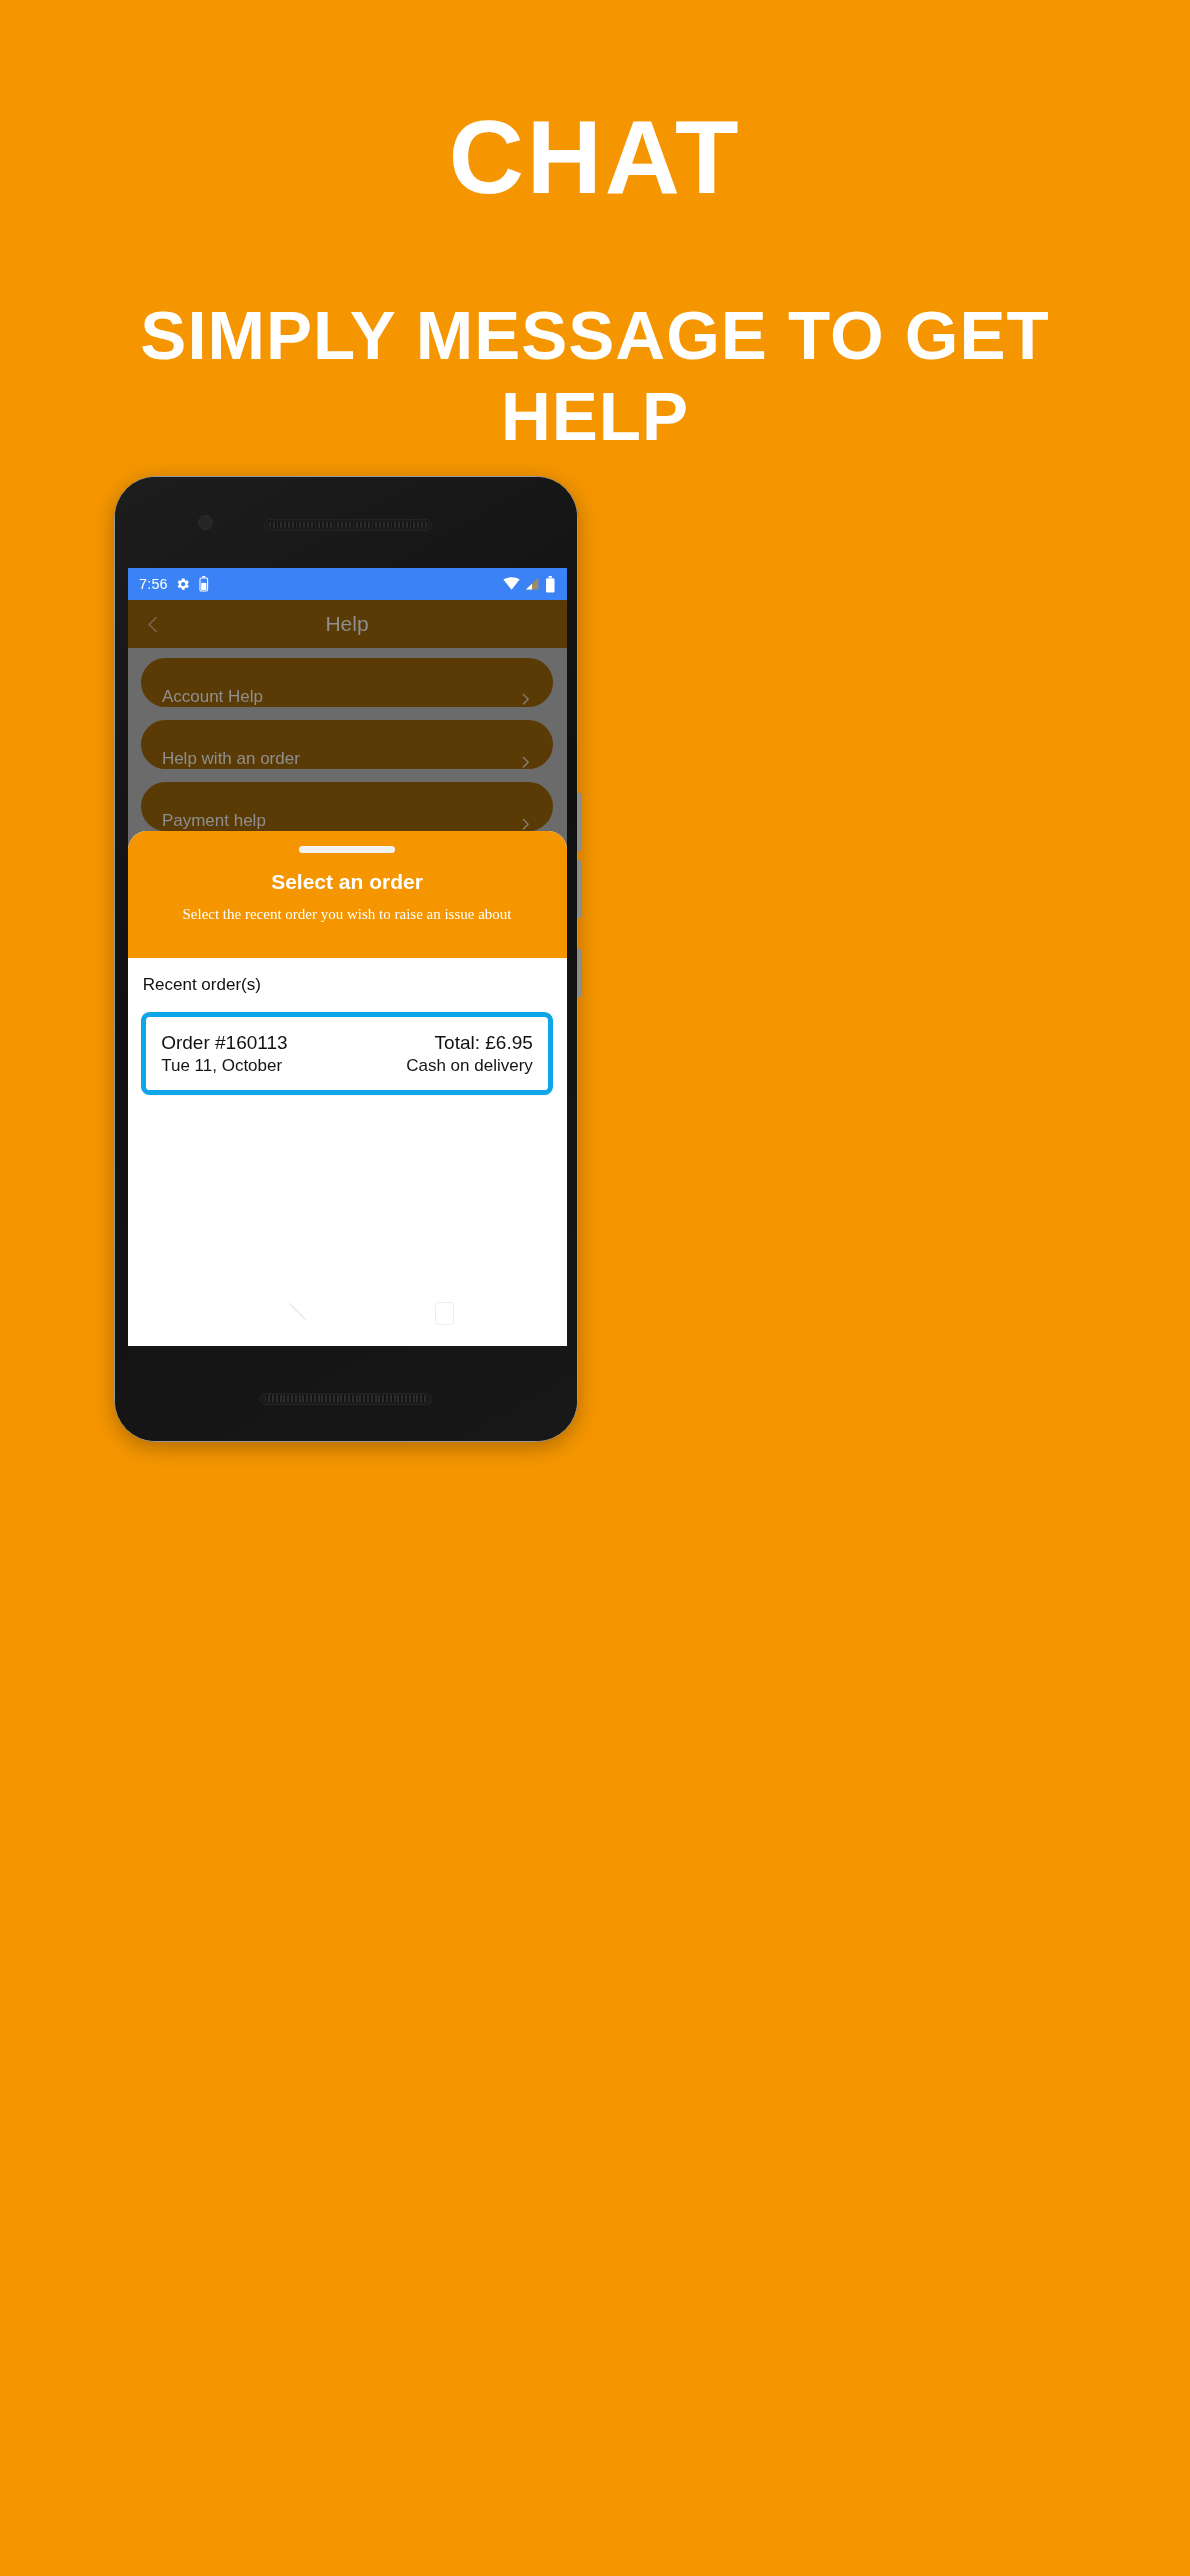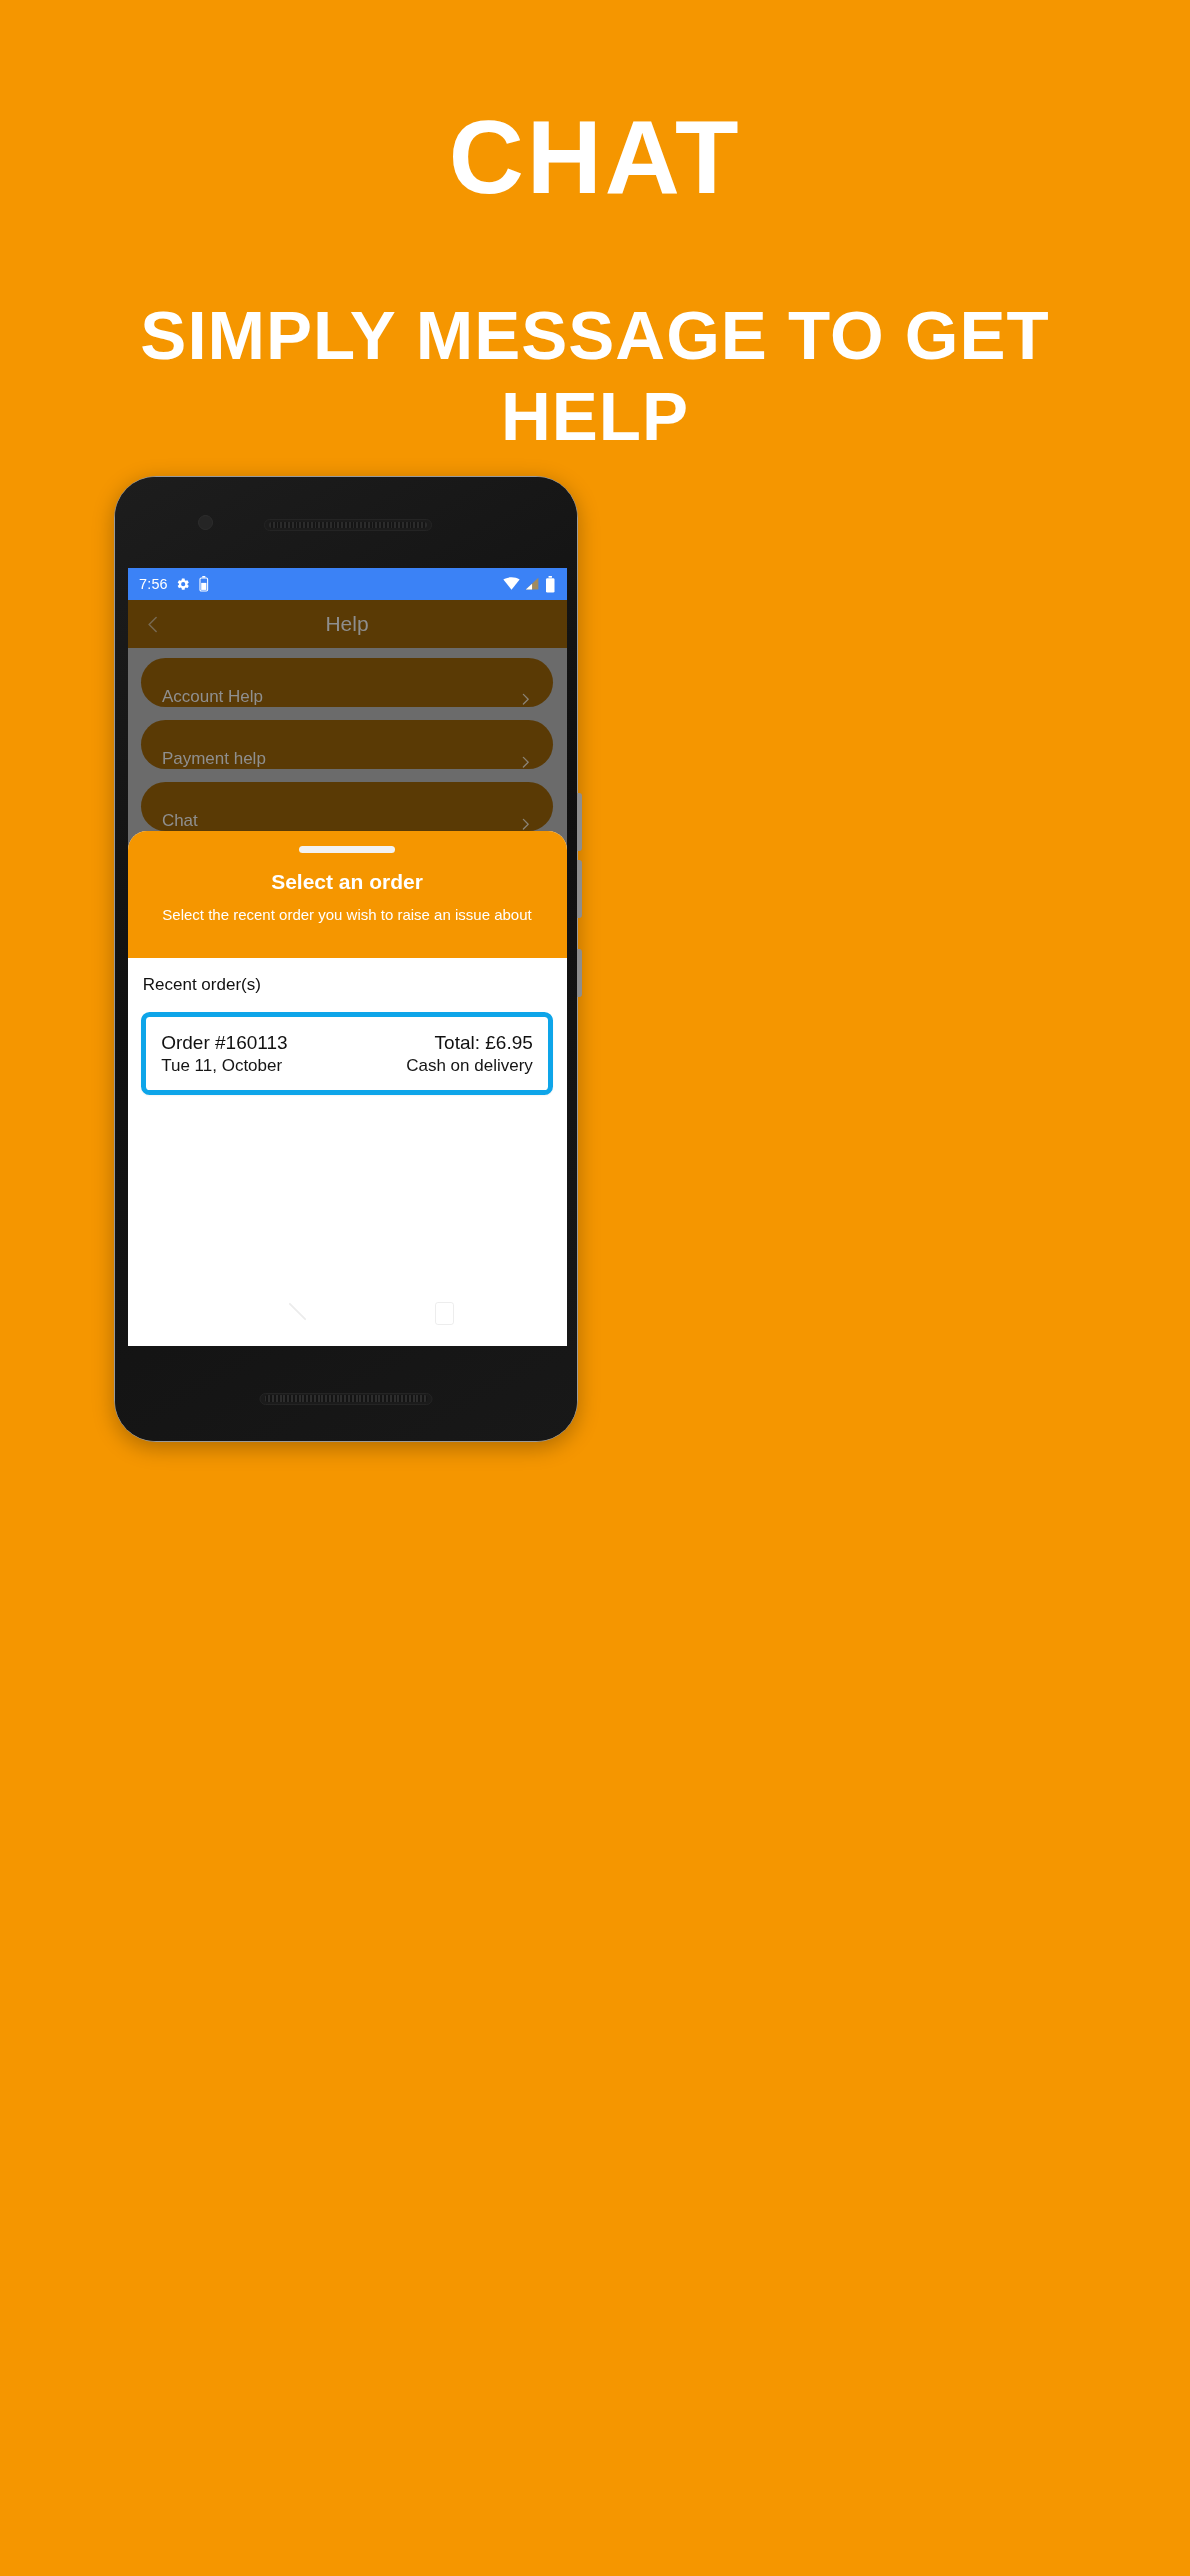--- a/index.html
+++ b/index.html
@@ -187,20 +187,21 @@
     font-size:21px;
     font-weight:bold;
     margin-bottom:12.5px;
   }
   .sheet-sub {
     text-align:center;
     color:#FFFFFF;
     font-size:15px;
     font-weight:400;
     margin-bottom:15.3px;
+    font-family:Liberation Serif, serif;
   }
   .search-box {
     height:44px;
     background:#FFFFFF;
     border-radius:23px;
     display:flex; align-items:center;
     padding:0 17px;
     gap:12.5px;
   }
   .search-ico { width:18px; height:18px; flex:0 0 auto; }
@@ -316,20 +317,26 @@
 
         <div class="menu-wrap">
 
           <div class="menu-item">
             <span>Account Help</span>
             <svg class="chev" viewBox="0 0 24 24" fill="none" stroke="#9a9a9a" stroke-width="2.2" stroke-linecap="round" stroke-linejoin="round">
               <polyline points="9 4 17 12 9 20"></polyline>
             </svg>
           </div>
 
+          <div class="menu-item">
+            <span>Help with an order</span>
+            <svg class="chev" viewBox="0 0 24 24" fill="none" stroke="#9a9a9a" stroke-width="2.2" stroke-linecap="round" stroke-linejoin="round">
+              <polyline points="9 4 17 12 9 20"></polyline>
+            </svg>
+          </div>
 
           <div class="menu-item">
             <span>Payment help</span>
             <svg class="chev" viewBox="0 0 24 24" fill="none" stroke="#9a9a9a" stroke-width="2.2" stroke-linecap="round" stroke-linejoin="round">
               <polyline points="9 4 17 12 9 20"></polyline>
             </svg>
           </div>
 
           <div class="menu-item">
             <span>Chat</span>

